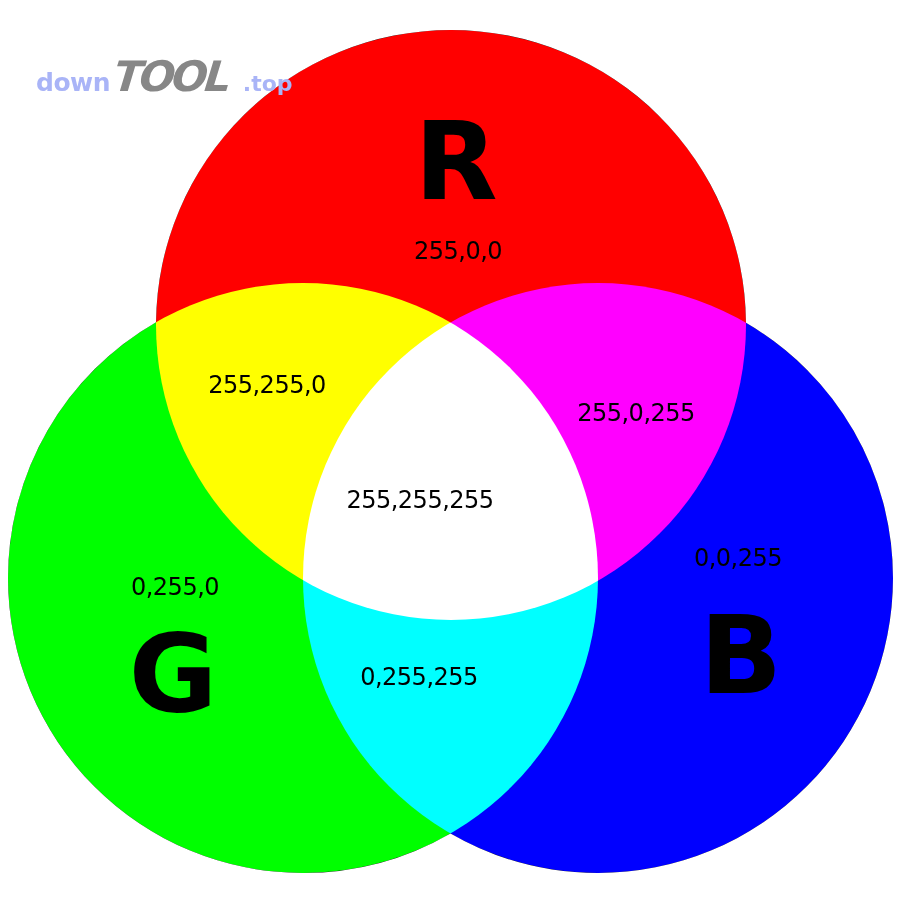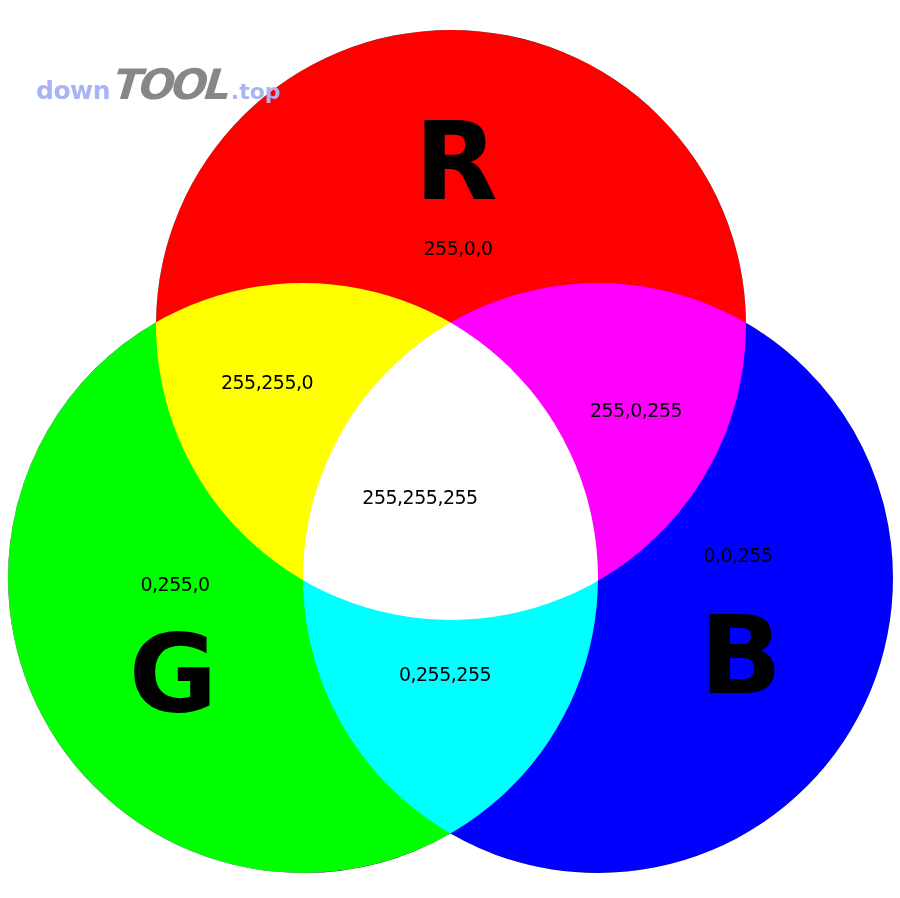--- a/index.html
+++ b/index.html
@@ -1,23 +1,23 @@
 <!DOCTYPE html>
 <html><head>
 <meta charset="utf-8">
 <style>
   html, body { margin: 0; padding: 0; background: #ffffff; }
   body { width: 900px; height: 898px; position: relative; overflow: hidden; font-family: "DejaVu Sans", sans-serif; }
   #stage { position: absolute; left: 0; top: 0; width: 900px; height: 898px; }
-  .watermark { position: absolute; left: 36px; top: 60px; height: 40px; display: flex; align-items: baseline; white-space: nowrap; }
+  .watermark { position: absolute; left: 36px; top: 52px; height: 40px; display: flex; align-items: baseline; white-space: nowrap; }
   .wm-down { font-family: "DejaVu Sans", sans-serif; font-weight: bold; font-size: 25px; color: #a9b4f7; letter-spacing: -0.5px; }
   .wm-tool { font-family: "DejaVu Sans", sans-serif; font-weight: bold; font-style: italic; font-size: 42px; color: #878787; letter-spacing: -3px; margin-left: 4px; transform: skewX(-6deg); display: inline-block; }
-  .wm-top { font-family: "DejaVu Sans", sans-serif; font-weight: bold; font-size: 22px; color: #a9b4f7; margin-left: 2px; }
+  .wm-top { font-family: "DejaVu Sans", sans-serif; font-weight: bold; font-size: 22px; color: #a9b4f7; margin-left: 14px; }
   .big { position: absolute; font-family: "DejaVu Sans", sans-serif; font-weight: bold; color: #000; line-height: 1; transform: translateX(-50%); }
-  .val { position: absolute; font-family: "DejaVu Sans", sans-serif; font-size: 19px; color: #000; line-height: 1; transform: translateX(-50%); white-space: nowrap; letter-spacing: -0.5px; }
+  .val { position: absolute; font-family: "DejaVu Sans", sans-serif; font-size: 24px; color: #000; line-height: 1; transform: translateX(-50%); white-space: nowrap; letter-spacing: -0.5px; }
 </style>
 </head>
 <body>
 
 <svg id="stage" width="900" height="898" viewBox="0 0 900 898" xmlns="http://www.w3.org/2000/svg">
   <defs>
     <clipPath id="unionClip">
       <circle cx="451" cy="325" r="295"></circle>
       <circle cx="303" cy="578" r="295"></circle>
       <circle cx="598" cy="578" r="295"></circle>
@@ -40,14 +40,14 @@
 
 <div class="big" style="left:456px; top:108px; font-size:108px;">R</div>
 <div class="big" style="left:173px; top:620px; font-size:108px;">G</div>
 <div class="big" style="left:741px; top:602px; font-size:108px;">B</div>
 
 <div class="val" style="left:458px; top:239px;">255,0,0</div>
 <div class="val" style="left:175px; top:575px;">0,255,0</div>
 <div class="val" style="left:738px; top:546px;text-align:center;">0,0,255</div>
 <div class="val" style="left:267px; top:373px;">255,255,0</div>
 <div class="val" style="left:636px; top:369px;margin-top:32px;">255,0,255</div>
-<div class="val" style="left:445px; top:665px;">0,255,255</div>
+<div class="val" style="left:419px; top:665px;">0,255,255</div>
 <div class="val" style="left:420px; top:488px;text-align:center;">255,255,255</div>
 
 </body></html>

